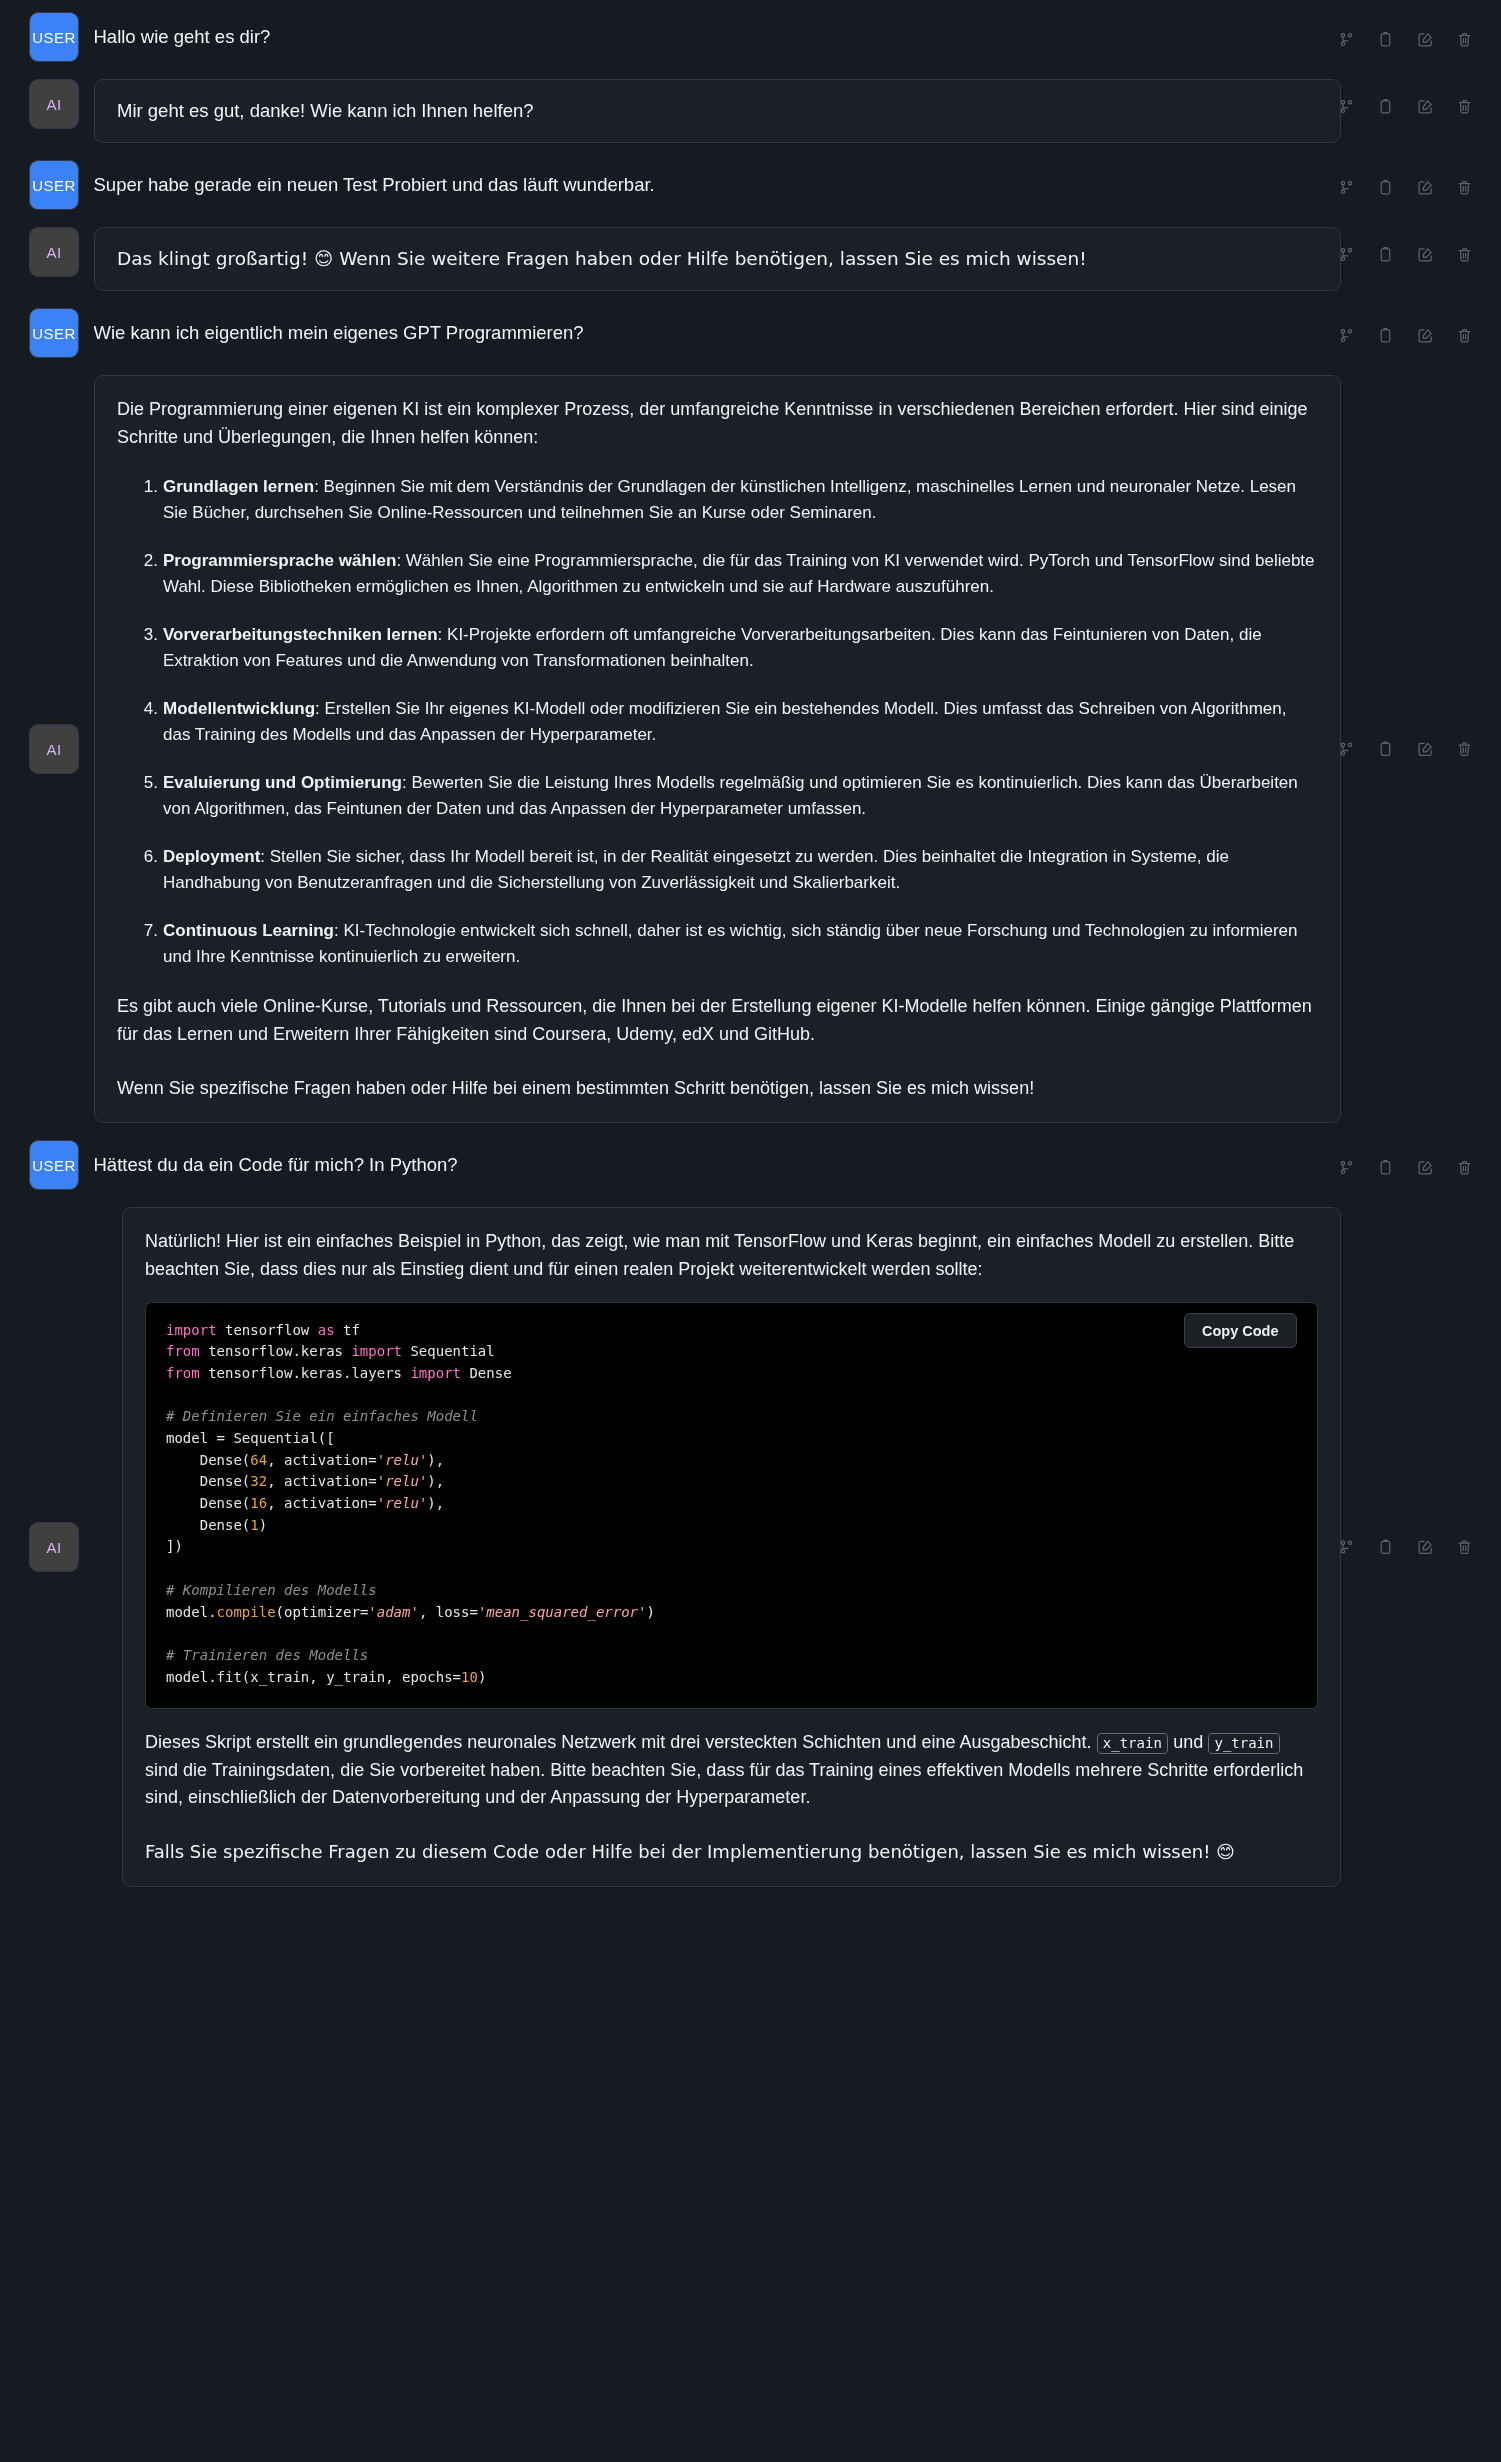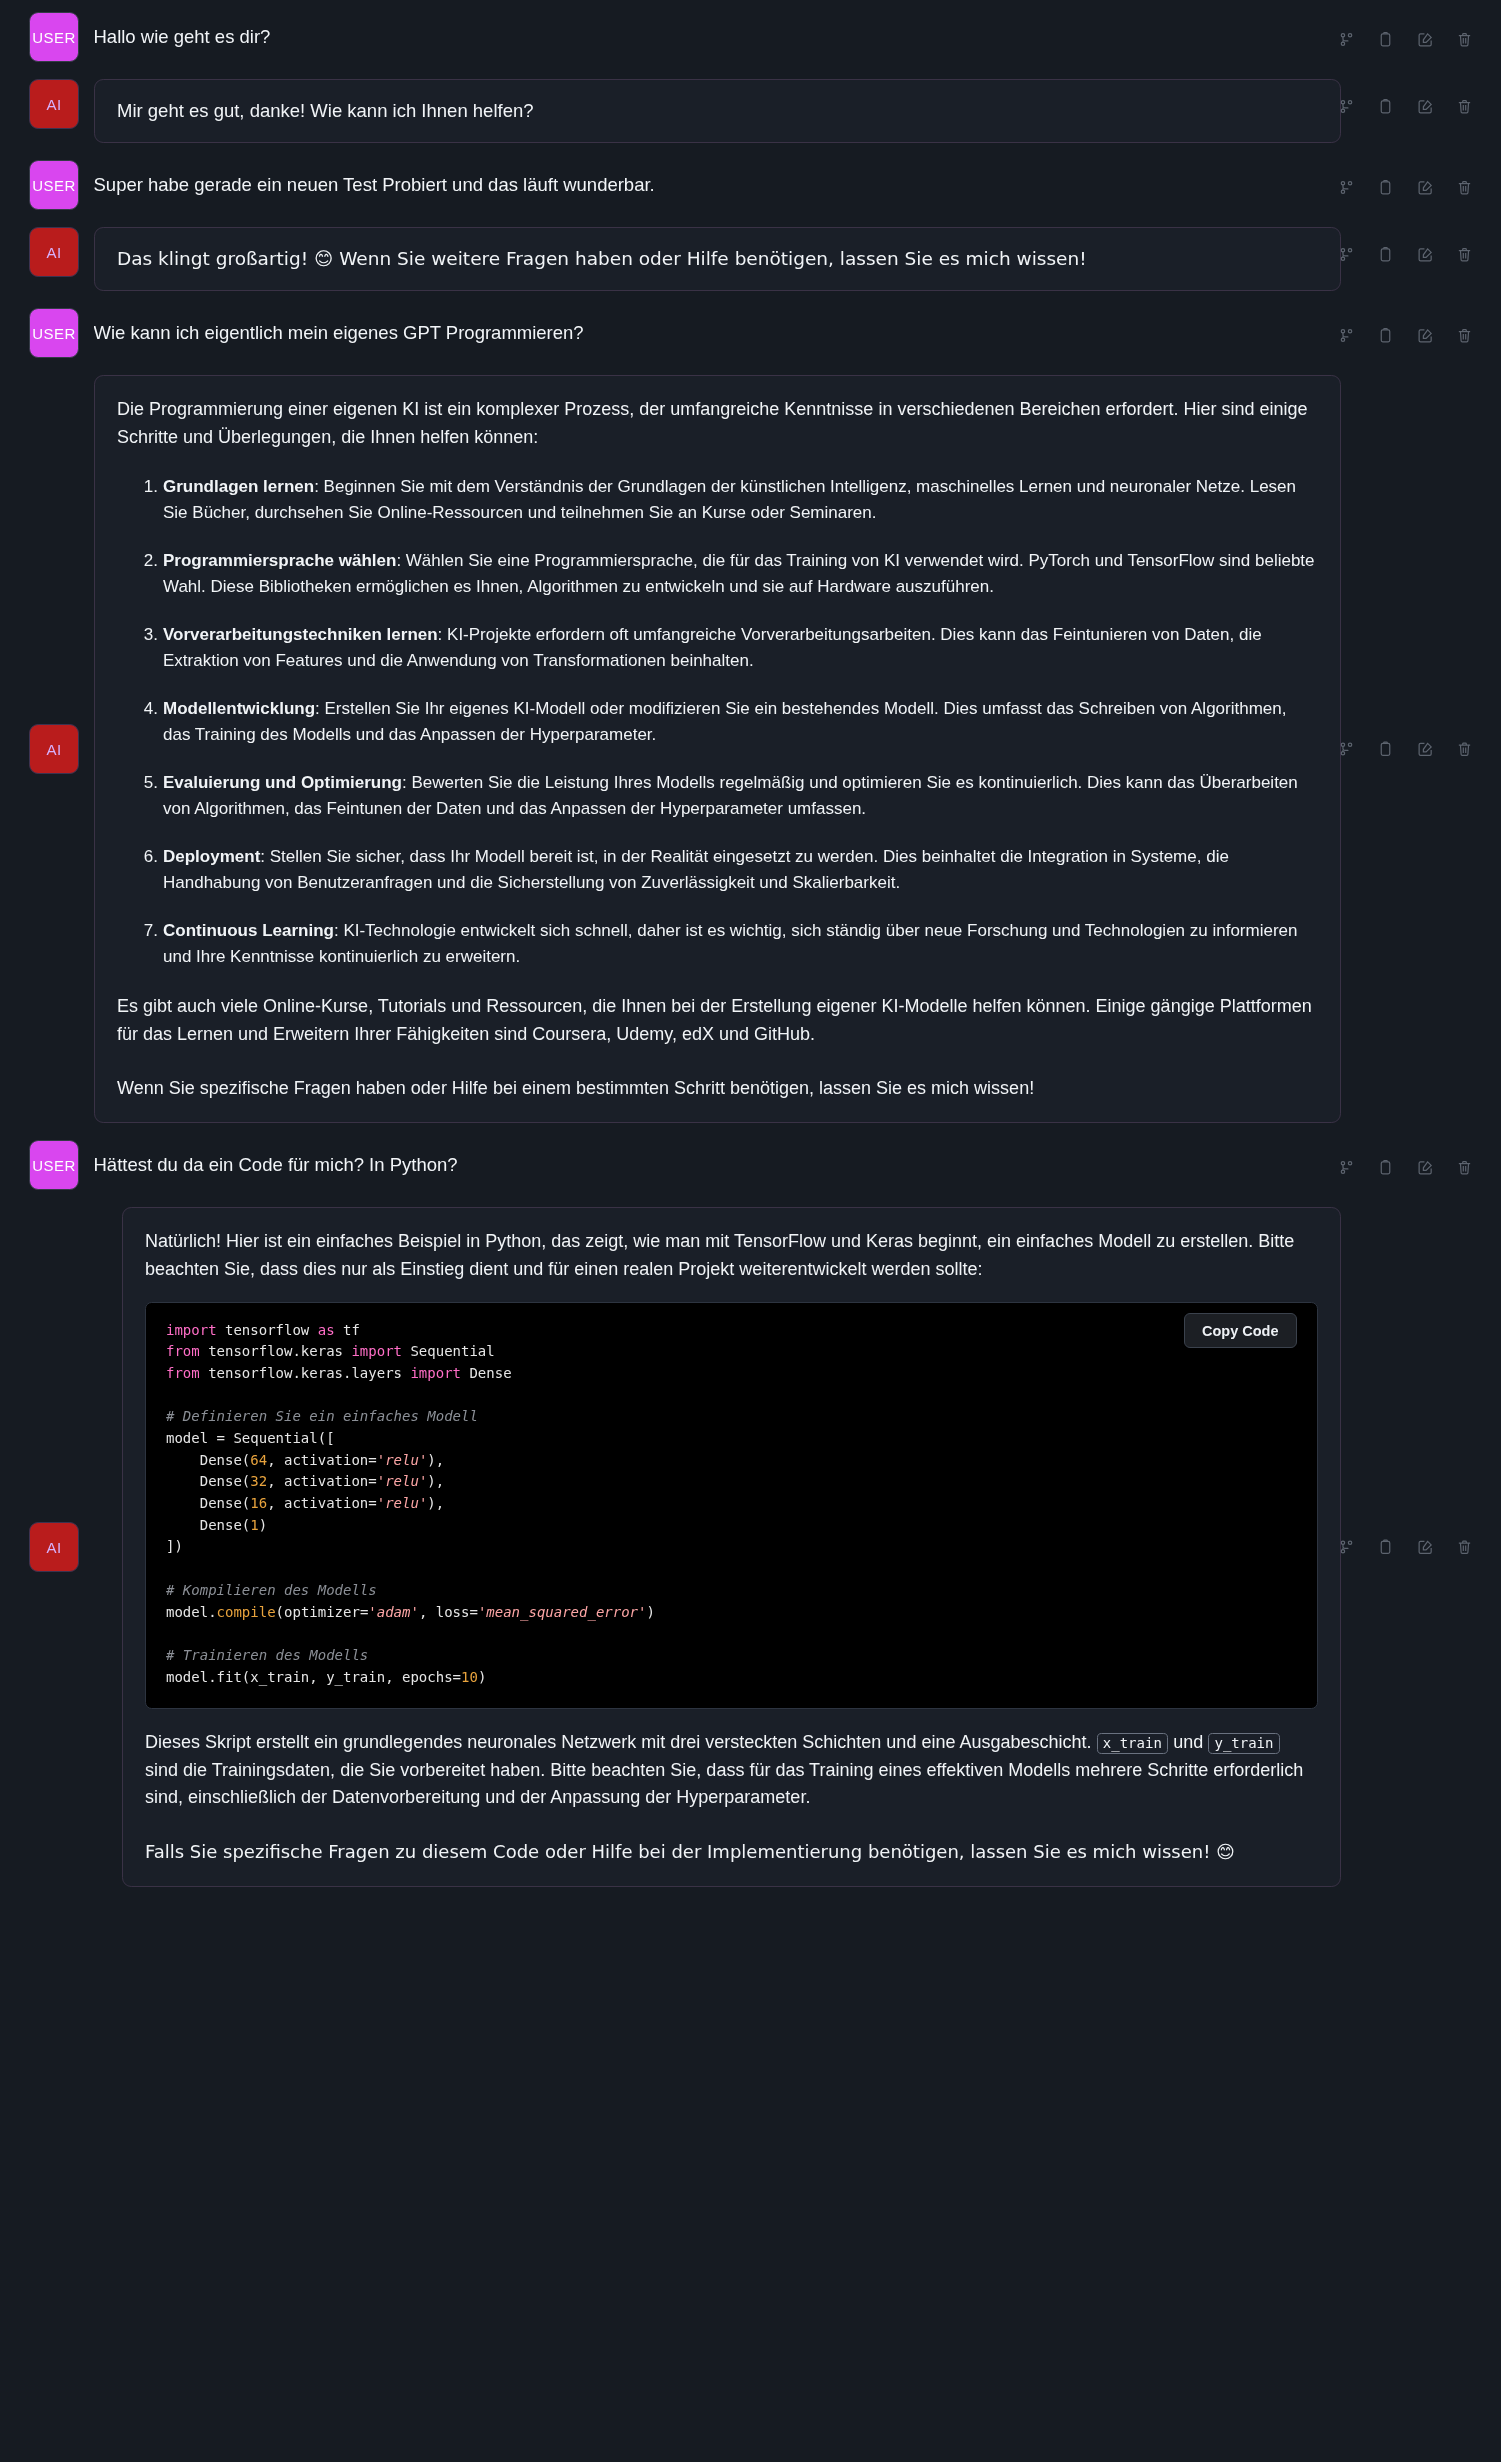--- a/index.html
+++ b/index.html
@@ -32,22 +32,22 @@
     border-radius: 9.2px;
     display: flex;
     align-items: center;
     justify-content: center;
     font-size: 15px;
     letter-spacing: 0.4px;
     border: 0.7px solid #353c48;
     background: #1d222c;
     user-select: none;
   }
-  .avatar.user { color: #ffffff; background: #d946ef; border-color: #343b46; }
-  .avatar.ai   { color: #d7b1fb; background: #b91c1c; border-color: #3b3350; }
+  .avatar.user { color: #ffffff; background: #3b82f6; border-color: #343b46; }
+  .avatar.ai   { color: #d7b1fb; background: #404040; border-color: #3b3350; }
 
   .msg-main { flex: 1 1 auto; min-width: 0; }
 
   
   .plain-text {
     font-size: 18.5px;
     line-height: 50px;
     color: #f2f5f8;
     white-space: nowrap;
     overflow: hidden;

